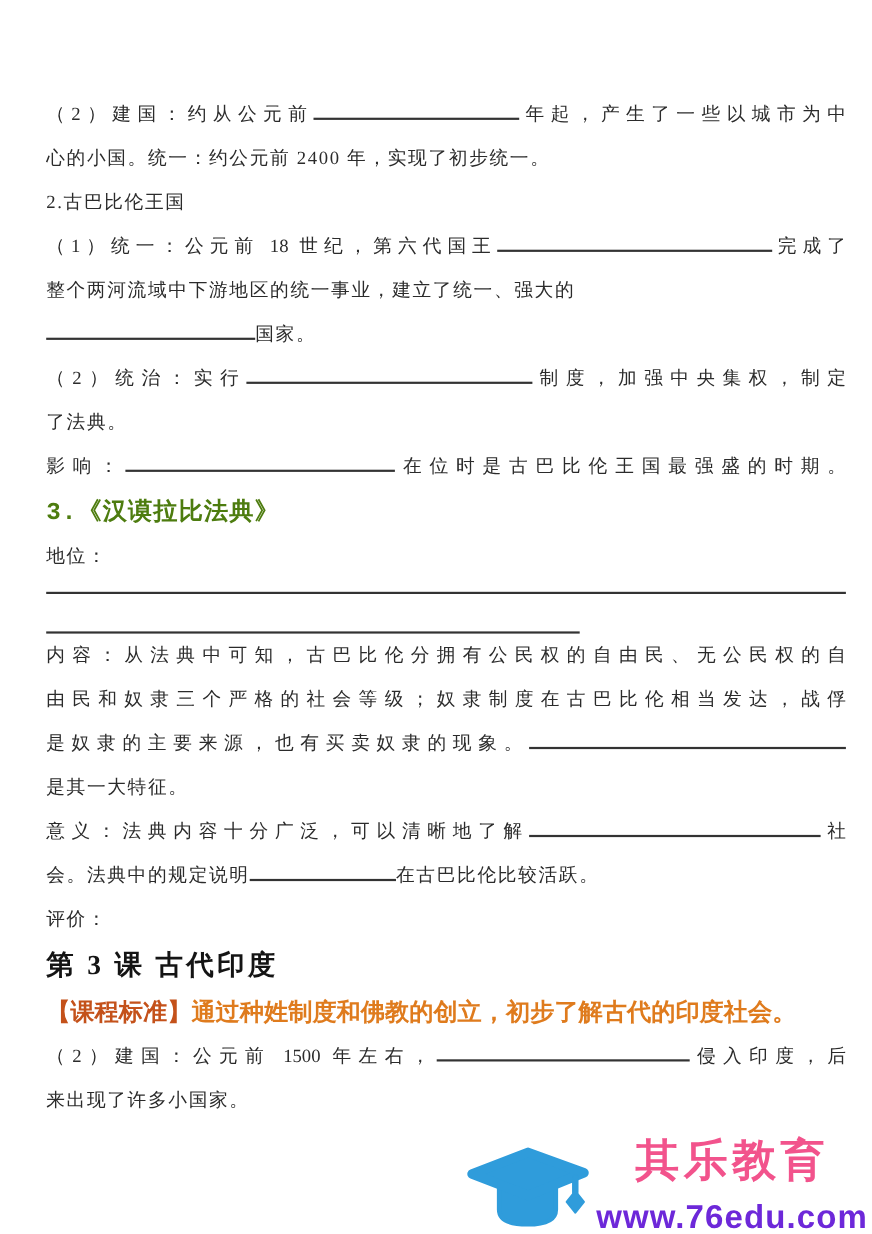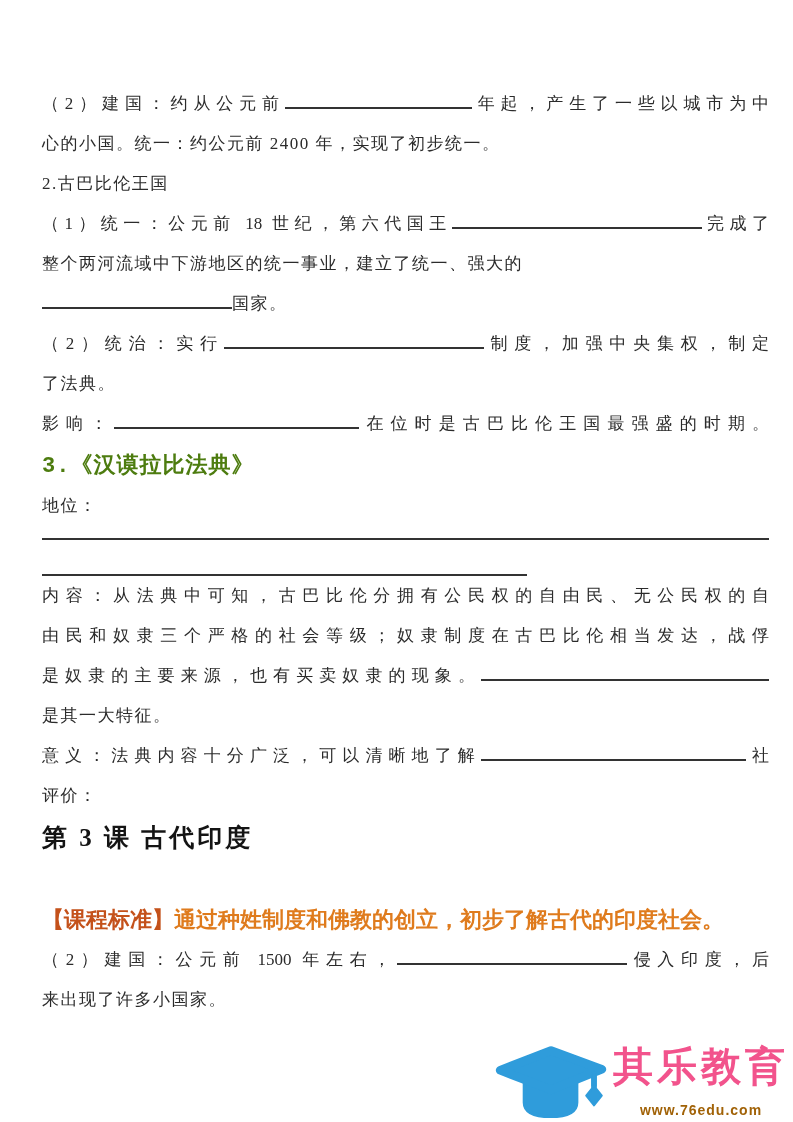--- a/index.html
+++ b/index.html
@@ -21,21 +21,21 @@
     font-weight:bold; font-size:22px; color:#4d7c0f;
     height:42px; line-height:42px; margin-top:2px; letter-spacing:1px;font-family:Liberation Mono, monospace;
   }
   .short { height:36px; line-height:36px; }
   .center-title {
     font-weight:bold; font-size:25px; color:#141414;
     height:44px; line-height:44px; letter-spacing:3px; white-space:nowrap;
   }
   .standard {
     font-weight:bold; font-size:22px; height:40px; line-height:40px;
-    letter-spacing:0; white-space:nowrap;margin-top:40px;
+    letter-spacing:0; white-space:nowrap;
   }
   .standard .label { color:#c4511a; }
   .standard .text  { color:#df7b1d; }
   .bold-inline { font-weight:bold; }
   .blank {
     display:inline-block; height:2px;
     border-bottom:2px solid #333333;
   }
   .b187{width:187px} .b250{width:250px} .b190{width:190px} .b260{width:260px}
   .b245{width:245px} .b288{width:288px} .b265{width:265px} .b133{width:133px}
@@ -47,21 +47,21 @@
     position:absolute; right:4px; bottom:0px;
     display:flex; align-items:center;
     font-family:"Liberation Sans","DejaVu Sans",sans-serif;
   }
   .logo-text { display:flex; flex-direction:column; align-items:center;gap:14px; }
   .brand {
     font-size:40px; font-weight:bold; color:#f2538c;
     letter-spacing:4px; line-height:1.15; white-space:nowrap;
   }
   .url {
-    font-size:14px; font-weight:bold; color:#a16207;
+    font-size:30px; font-weight:bold; color:#6d28d9;
     line-height:1.0; letter-spacing:1px; white-space:nowrap;
   }
 </style>
 </head>
 <body>
 
 <div class="page">
   <div class="content">
 
     <div class="line fill"><span>（2）建国：约从公元前</span><span class="blank b187"></span><span>年起，产生了一些以城市为中</span></div>
@@ -92,20 +92,21 @@
     <div class="line fill"><span>内容：从法典中可知，古巴比伦分拥有公民权的自由民、无公民权的自</span></div>
 
     <div class="line fill"><span>由民和奴隶三个严格的社会等级；奴隶制度在古巴比伦相当发达，战俘</span></div>
 
     <div class="line fill"><span>是奴隶的主要来源，也有买卖奴隶的现象。</span><span class="blank b288"></span></div>
 
     <div class="line"><span>是其一大特征。</span></div>
 
     <div class="line fill"><span>意义：法典内容十分广泛，可以清晰地了解</span><span class="blank b265"></span><span>社</span></div>
 
+    <div class="line"><span>会。法典中的规定说明</span><span class="blank b133"></span><span>在古巴比伦比较活跃。</span></div>
 
     <div class="line"><span>评价：</span></div>
 
     <div class="center-title"><span>第 3 课 古代印度</span></div>
 
     <div class="standard"><span class="label">【课程标准】</span><span class="text">通过种姓制度和佛教的创立，初步了解古代的印度社会。</span></div>
 
 
     <div class="line fill"><span>（2）建国：公元前 1500 年左右，</span><span class="blank b230"></span><span>侵入印度，后</span></div>
 

